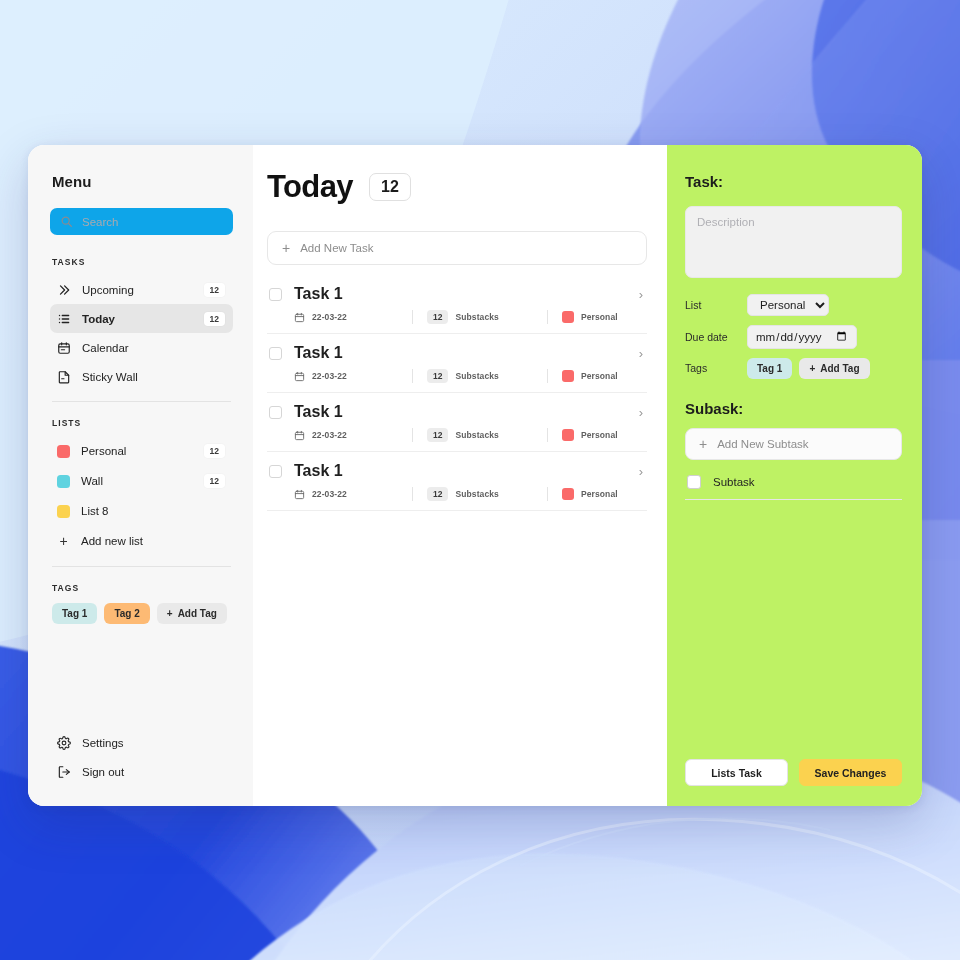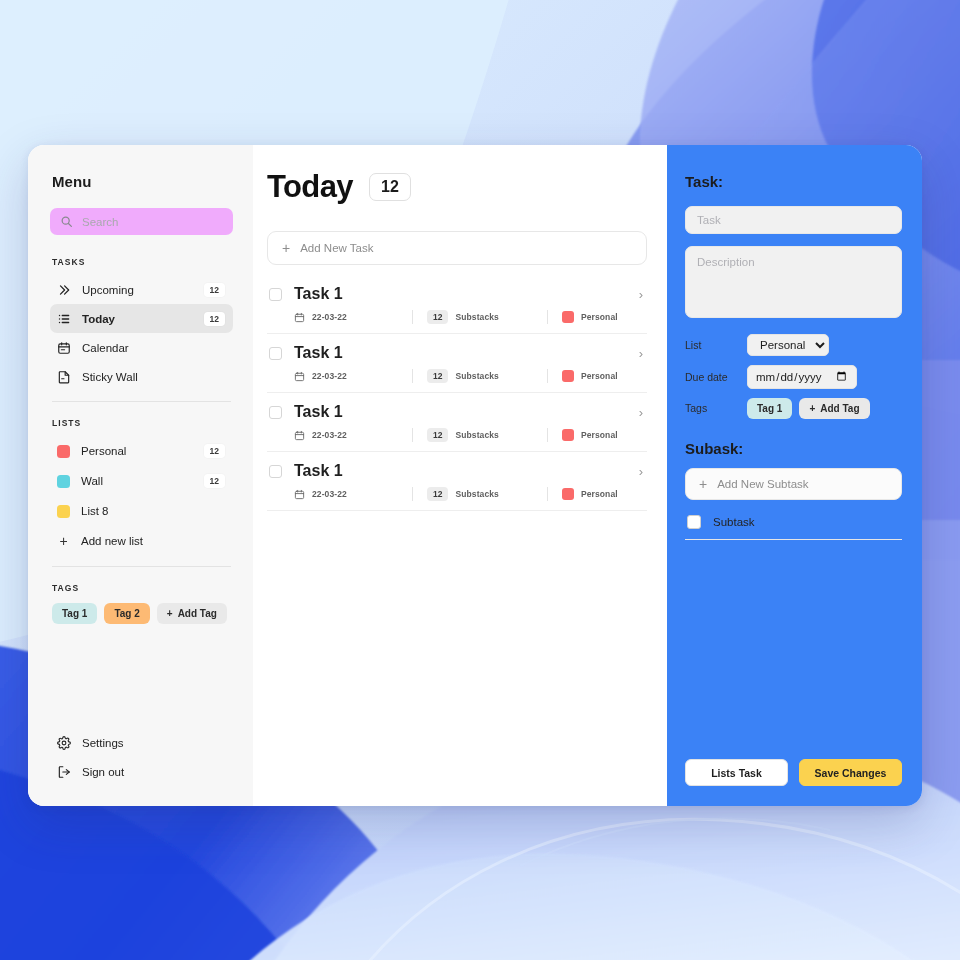--- a/index.html
+++ b/index.html
@@ -35,21 +35,21 @@
     padding: 28px 20px 0 22px;
     display: flex; flex-direction: column;
     position: relative;
   }
   .menu-title {
     font-size: 15px; font-weight: bold; color: #1c1c1c;
     letter-spacing: .1px; margin-bottom: 18px; padding-left: 2px;
   }
   .search-box {
     display: flex; align-items: center; gap: 9px;
-    background: #f0abfc; border-radius: 7px;
+    background: #0ea5e9; border-radius: 7px;
     height: 27px; padding: 0 10px; margin-bottom: 18px;
   }
   .search-box input {
     border: 0; outline: 0; background: transparent;
     font-family: inherit; font-size: 11.5px; color: #4a4a4a;
     width: 100%;
   }
   .search-box input::placeholder { color: #a9a9ae; }
 
   .section-label {
@@ -143,21 +143,21 @@
   .sub-count {
     background: #ececec; border-radius: 4px;
     font-size: 8.5px; font-weight: bold; color: #3a3a3a;
     padding: 2px 6px;
   }
   .meta-dot { width: 12px; height: 12px; border-radius: 3px; flex: 0 0 12px; }
 
   
   .detail {
     width: 255px; flex: 0 0 255px;
-    background: #3b82f6;
+    background: #bef264;
     padding: 28px 20px 0 18px;
     display: flex; flex-direction: column;
   }
   .detail-title { font-size: 15px; font-weight: bold; color: #1c1c1c; margin-bottom: 16px; }
   .field-input {
     background: #f1f1f1; border: 1px solid #e8e8e8; border-radius: 7px;
     height: 28px; padding: 0 11px; width: 100%;
     font-family: inherit; font-size: 11.5px; color: #3a3a3a;
     outline: 0; margin-bottom: 12px;
   }
@@ -542,21 +542,20 @@
           <span class="meta-dot" style="background:#fa6a69"></span>
           <span class="meta-txt">Personal</span>
         </span>
       </div>
     </div>
   </section>
 
   <aside class="detail">
     <div class="detail-title">Task:</div>
 
-    <input class="field-input" type="text" placeholder="Task" style="">
 
     <textarea class="field-textarea" placeholder="Description" style=""></textarea>
 
     <div class="prop-row">
       <span class="prop-label">List</span>
       <select class="select-ctl">
         <option>Personal</option>
         <option>Work</option>
         <option>List 1</option>
       </select>

